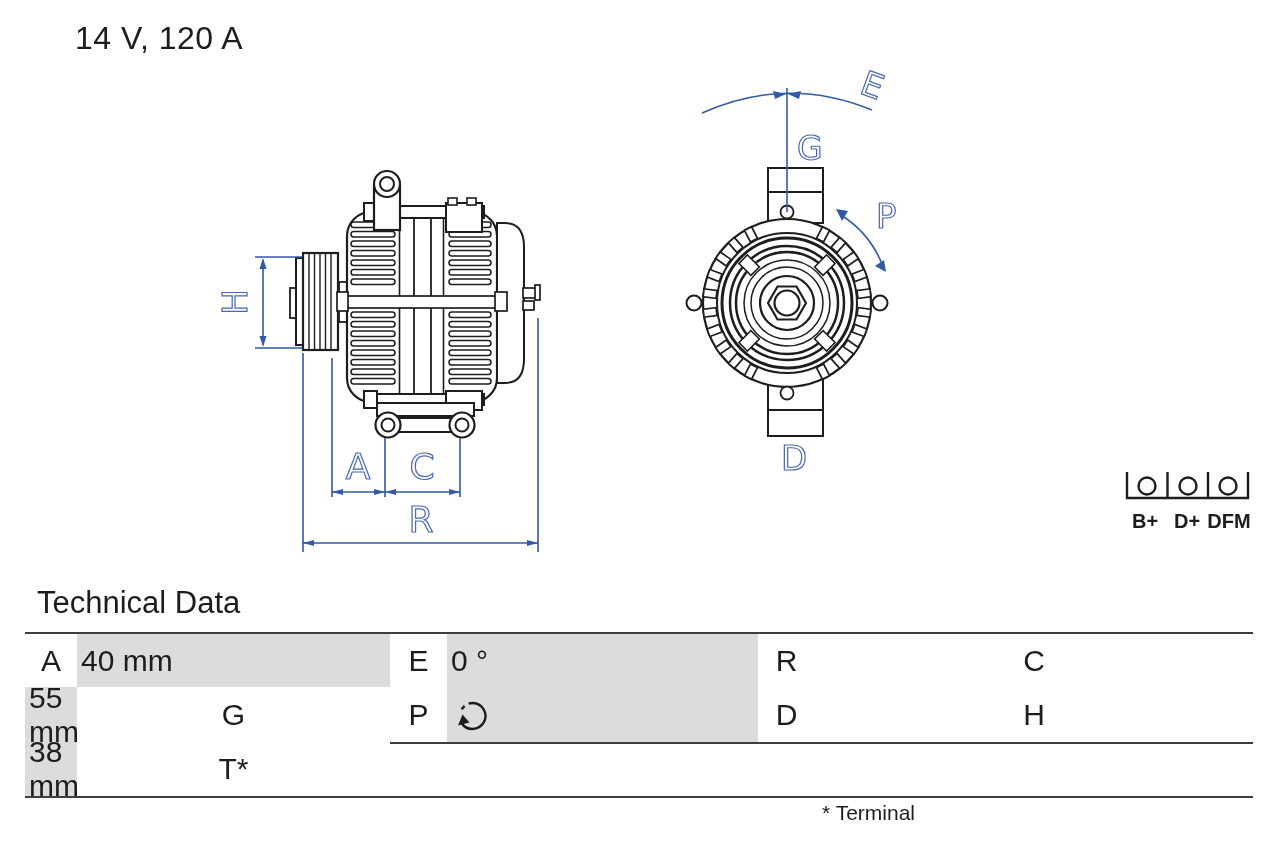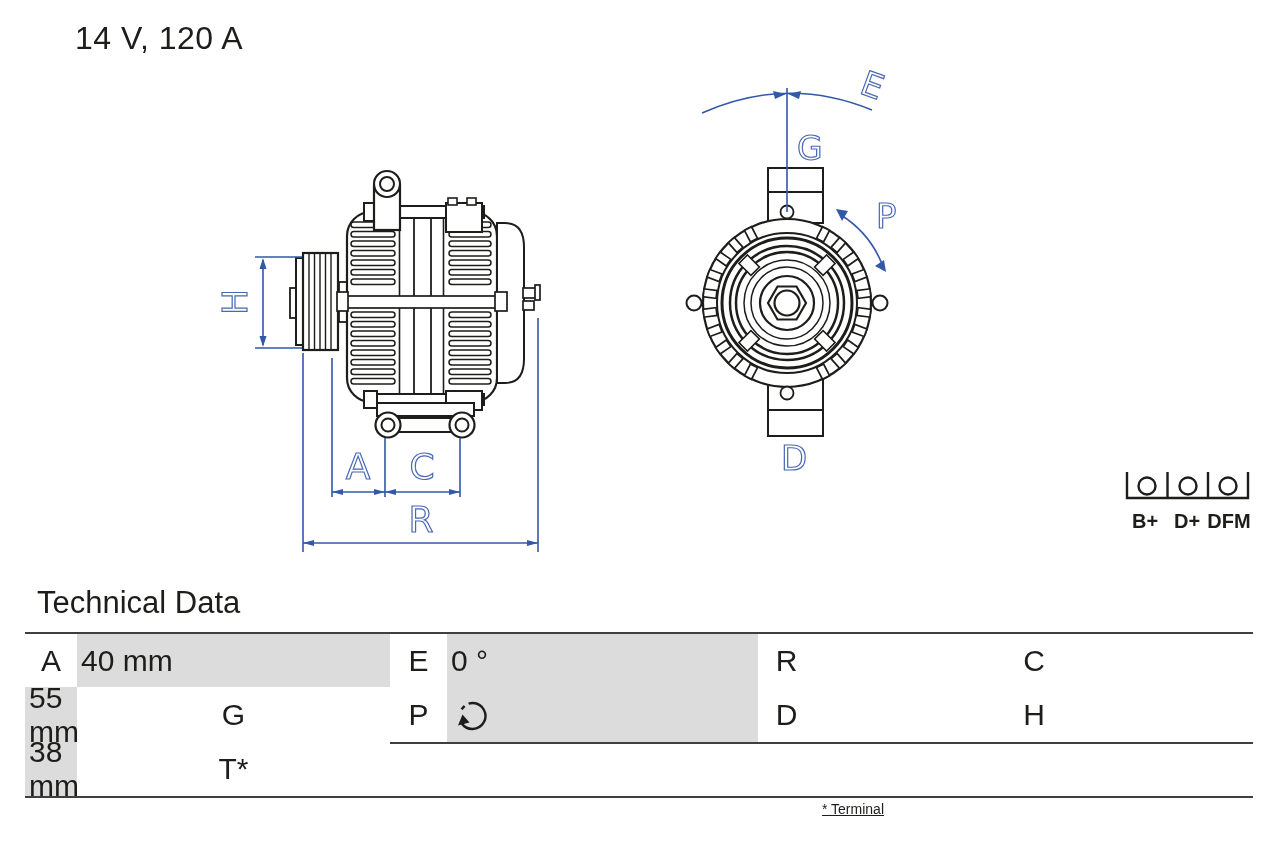--- a/index.html
+++ b/index.html
@@ -11,21 +11,21 @@
   #title{left:37px;top:20px;font-size:32px;letter-spacing:.5px;margin-left:38px;}
   #drawing-svg{left:0;top:0;}
   #td-heading{left:37px;top:585px;font-size:31px;font-weight:normal;}
   .hline{position:absolute;left:25px;width:1228px;height:2px;background:#3f3f3f;}
   #data-table{left:25px;top:634px;width:1228px;display:grid;
     grid-template-columns:52px 313px 57px 311px 57px 438px;
     grid-template-rows:53px 55px 54px;}
   .cell{display:flex;align-items:center;font-size:30px;}
   .keycell{justify-content:center;background:#ffffff;}
   .valcell{background:#dcdcdc;padding-left:4px;}
-  #footnote{left:822px;top:801px;font-size:14px;text-decoration:underline;}
+  #footnote{left:822px;top:801px;font-size:21px;}
   
   .blk{stroke:#1d1d1b;fill:#ffffff;}
   .blkl{stroke:#1d1d1b;fill:none;}
   .dim{stroke:#3258a9;fill:none;stroke-width:1.6;}
   .dimf{fill:#3258a9;stroke:none;}
   .dimlab{fill:none;stroke:#4a68b4;stroke-width:1.2;font-family:"DejaVu Sans", sans-serif;}
   .termlab{fill:#1d1d1b;font-weight:bold;font-size:20px;font-family:"Liberation Sans", sans-serif;}
 </style>
 </head>
 <body>

